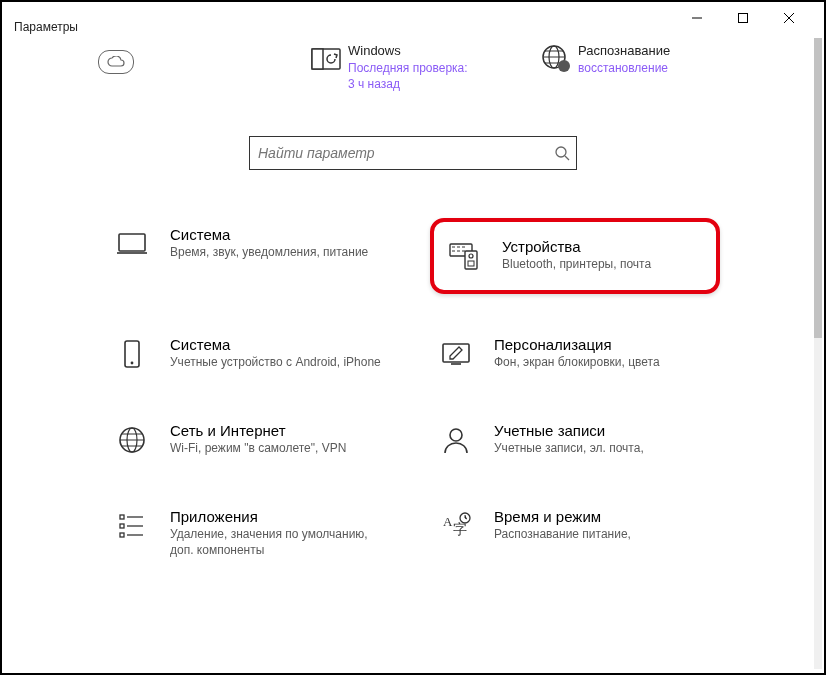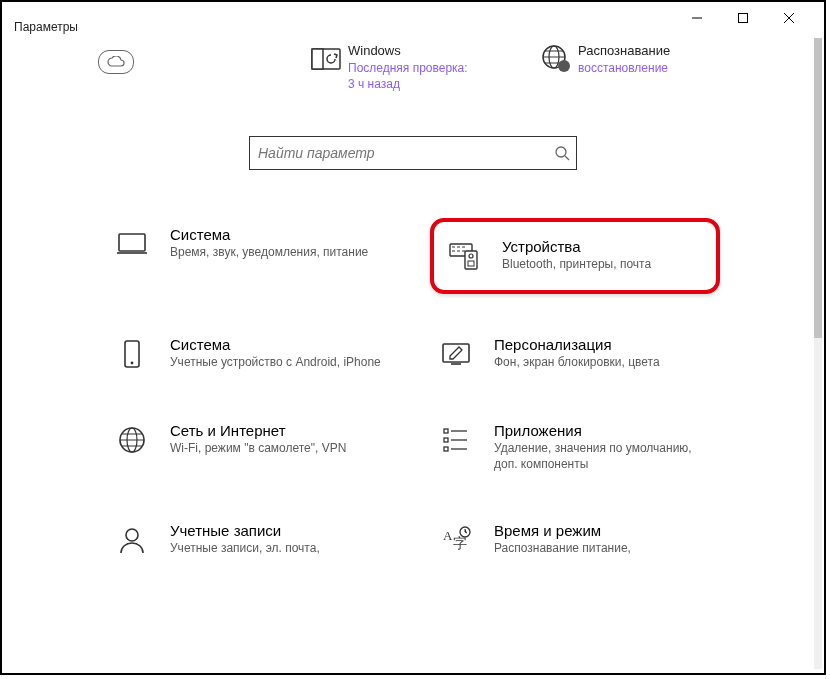--- a/index.html
+++ b/index.html
@@ -202,50 +202,50 @@
           </div>
           <div class="ctext">
             <div class="ctitle">Сеть и Интернет</div>
             <div class="cdesc">Wi-Fi, режим "в самолете", VPN</div>
           </div>
         </div>
 
         <div class="cat">
           <div class="cicon">
             <svg width="34" height="34" viewBox="0 0 34 34">
+                <circle cx="17" cy="12" r="6" fill="none" stroke="#333" stroke-width="1.6"></circle>
+                <path d="M6 30c0-6 5-10 11-10s11 4 11 10" fill="none" stroke="#333" stroke-width="1.6"></path>
+              </svg>
+          </div>
+          <div class="ctext">
+            <div class="ctitle">Учетные записи</div>
+            <div class="cdesc">Учетные записи, эл. почта,</div>
+          </div>
+        </div>
+
+        <div class="cat">
+          <div class="cicon">
+            <svg width="34" height="34" viewBox="0 0 34 34">
               <rect x="5" y="6" width="4" height="4" fill="none" stroke="#333" stroke-width="1.3"></rect>
                 <path d="M12 8h16" stroke="#333" stroke-width="1.3"></path>
               <rect x="5" y="15" width="4" height="4" fill="none" stroke="#333" stroke-width="1.3"></rect>
                 <path d="M12 17h16" stroke="#333" stroke-width="1.3"></path>
               <rect x="5" y="24" width="4" height="4" fill="none" stroke="#333" stroke-width="1.3"></rect>
                 <path d="M12 26h16" stroke="#333" stroke-width="1.3"></path>
             </svg>
           </div>
           <div class="ctext">
             <div class="ctitle">Приложения</div>
             <div class="cdesc">Удаление, значения по умолчанию, доп. компоненты</div>
           </div>
         </div>
 
         <div class="cat">
           <div class="cicon">
             <svg width="34" height="34" viewBox="0 0 34 34">
-                <circle cx="17" cy="12" r="6" fill="none" stroke="#333" stroke-width="1.6"></circle>
-                <path d="M6 30c0-6 5-10 11-10s11 4 11 10" fill="none" stroke="#333" stroke-width="1.6"></path>
-              </svg>
-          </div>
-          <div class="ctext">
-            <div class="ctitle">Учетные записи</div>
-            <div class="cdesc">Учетные записи, эл. почта,</div>
-          </div>
-        </div>
-
-        <div class="cat">
-          <div class="cicon">
-            <svg width="34" height="34" viewBox="0 0 34 34">
                 <text x="4" y="17" font-size="13" font-family="Segoe UI" fill="#333">A</text>
                 <text x="14" y="25" font-size="14" font-family="Segoe UI" fill="#333">字</text>
                 <circle cx="26" cy="9" r="5" fill="none" stroke="#333" stroke-width="1.3"></circle>
                 <path d="M26 6v3l2 1" stroke="#333" stroke-width="1"></path>
               </svg>
           </div>
           <div class="ctext">
             <div class="ctitle">Время и режим</div>
             <div class="cdesc">Распознавание питание,</div>
           </div>

